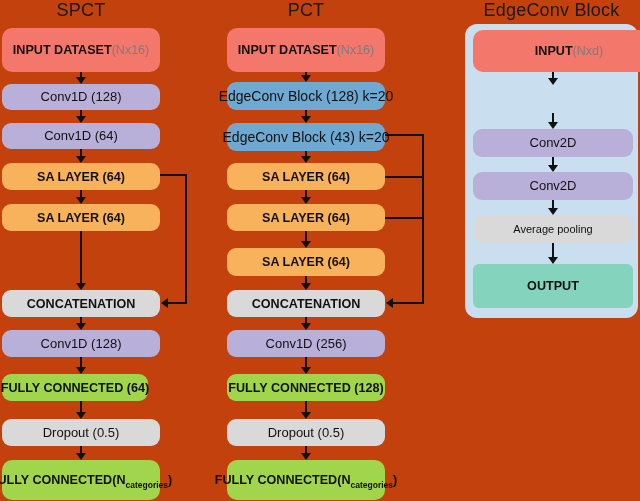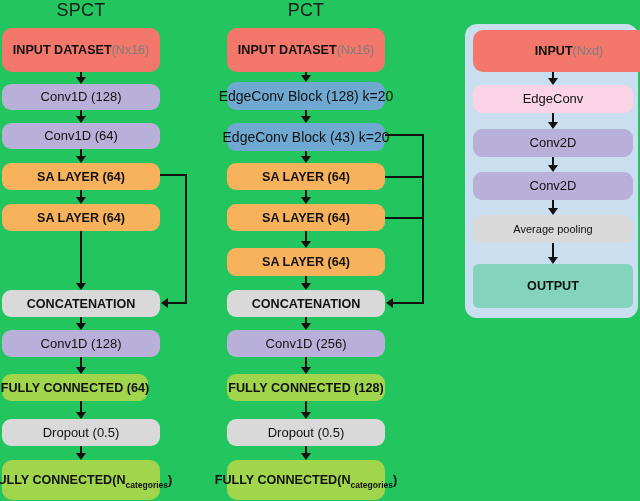--- a/index.html
+++ b/index.html
@@ -1,17 +1,17 @@
 <!DOCTYPE html>
 <html><head>
 <meta charset="utf-8">
 <style>
   html,body { margin:0; padding:0; background:#ffffff; }
   #canvas {
-    position:relative; width:640px; height:501px; background:#22c55e;
+    position:relative; width:640px; height:501px; background:#c2410c;
     font-family:"Liberation Sans","DejaVu Sans",sans-serif; overflow:hidden;
   }
   .col-title {
     position:absolute; top:0; height:20px; line-height:20px;
     text-align:center; font-size:18px; color:#1a1a1a; letter-spacing:.2px;
   }
   .box {
     position:absolute; display:flex; flex-direction:row;
     align-items:center; justify-content:center;
     border-radius:9px; color:#111; text-align:center;
@@ -143,29 +143,27 @@
   <div class="varrow" style="left:301px;top:357px;height:17px;"></div>
   <div class="varrow" style="left:301px;top:401px;height:18px;"></div>
   <div class="varrow" style="left:301px;top:446px;height:14px;"></div>
 
   <div class="hline" style="left:385px;top:134px;width:39px;height:2px;"></div>
   <div class="hline" style="left:385px;top:176px;width:39px;height:2px;"></div>
   <div class="hline" style="left:385px;top:217px;width:39px;height:2px;"></div>
   <div class="vline" style="left:422px;top:134px;width:2px;height:170px;"></div>
   <div class="harrow" style="left:386px;top:298px;width:38px;"></div>
 
+  <div class="col-title" style="left:465px;width:173px;">EdgeConv Block</div>
 
   <div class="panel" style="left: 465px; top: 24px; width: 173px; height: 294px; background-color: rgb(201, 222, 239);"></div>
 
   <div class="box bold" style="left: 473px; top: 30px; width: 160px; height: 42px; border-radius: 10px; background-color: rgb(244, 119, 107); padding-left: 16px;">
     <div class="lbl">INPUT</div>
     <div class="sublbl">(Nxd)</div>
-  </div>
-  <div class="box" style="left: 473px; top: 85px; width: 160px; height: 28px; background-color: rgb(251, 211, 231);">
-    <div class="lbl">EdgeConv</div>
   </div>
   <div class="box" style="left: 473px; top: 129px; width: 160px; height: 28px; background-color: rgb(185, 176, 218);">
     <div class="lbl">Conv2D</div>
   </div>
   <div class="box" style="left: 473px; top: 172px; width: 160px; height: 28px; background-color: rgb(185, 176, 218);">
     <div class="lbl">Conv2D</div>
   </div>
   <div class="box small" style="left: 473px; top: 215px; width: 160px; height: 28px; background-color: rgb(217, 217, 217);">
     <div class="lbl">Average pooling</div>
   </div>

